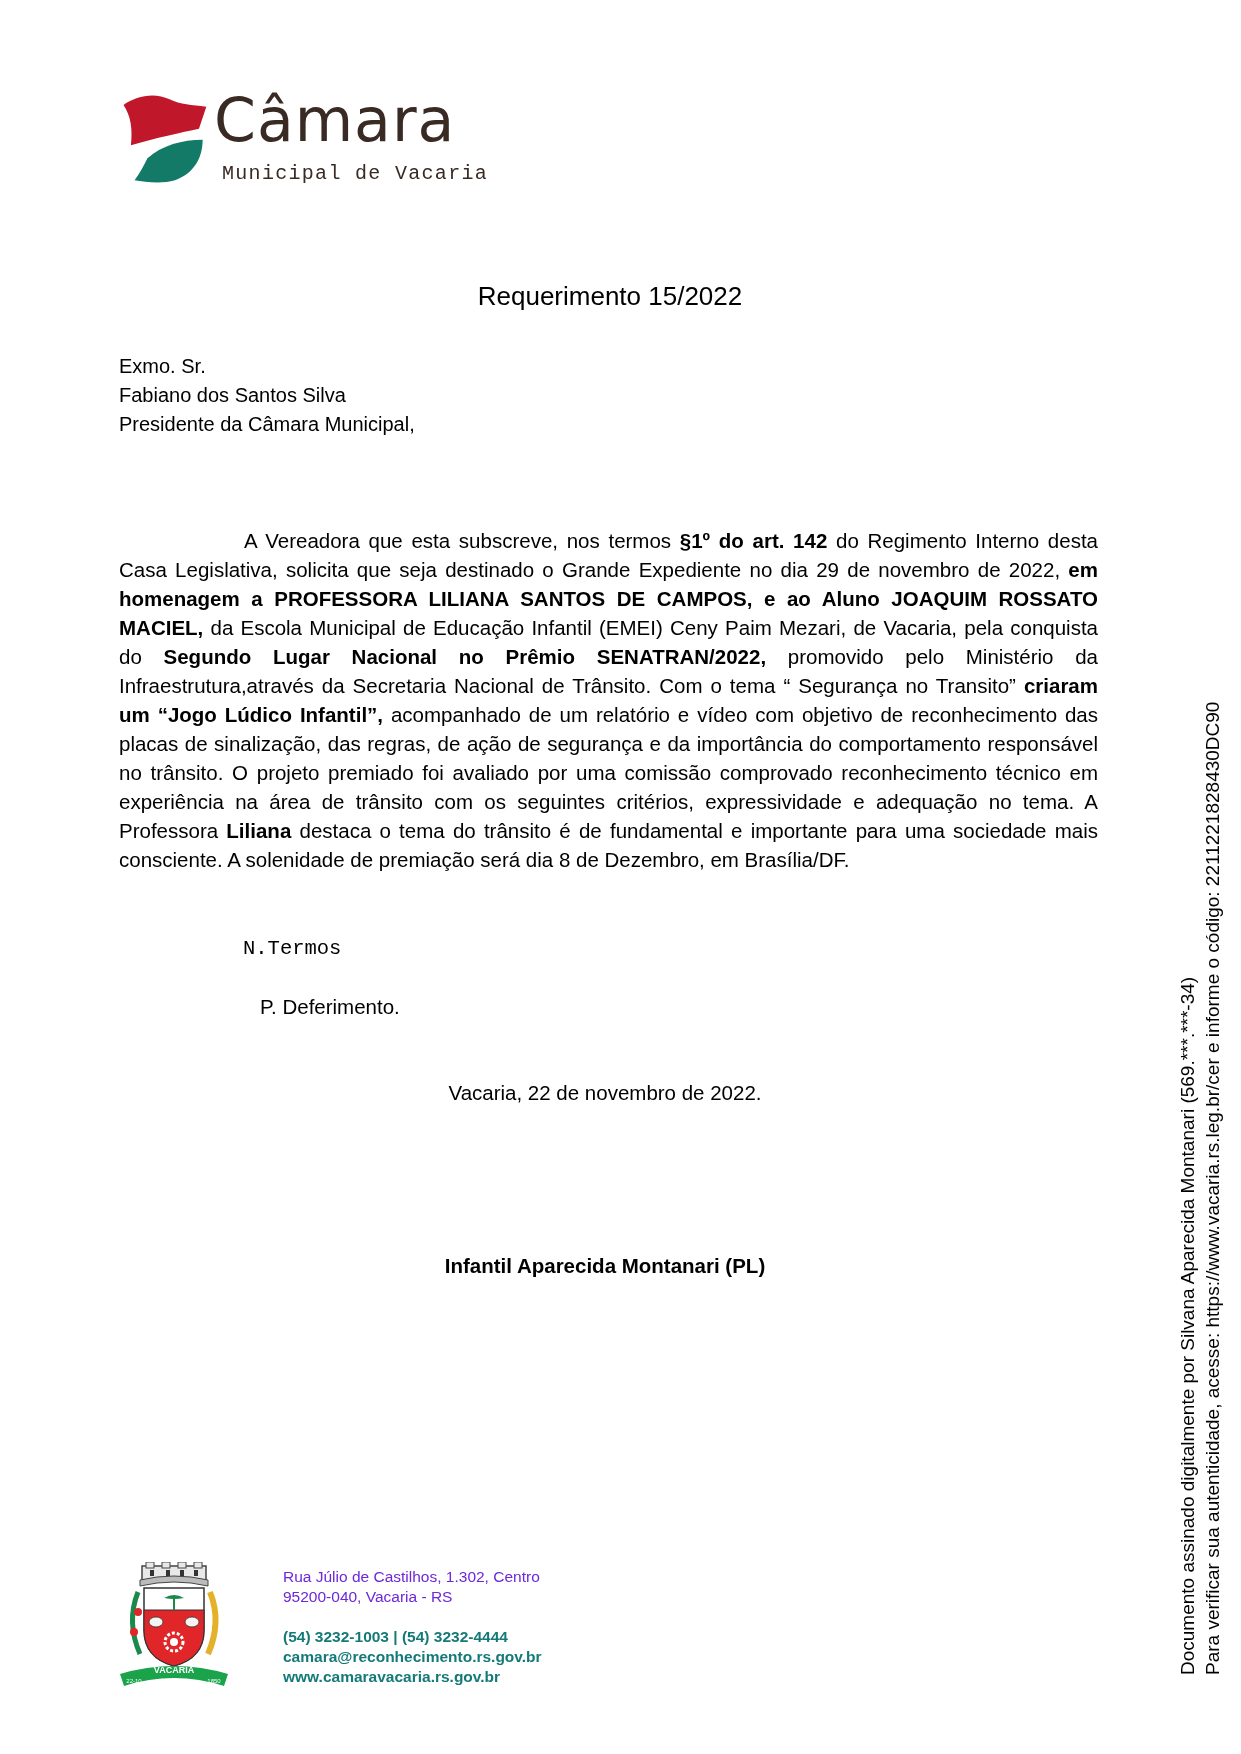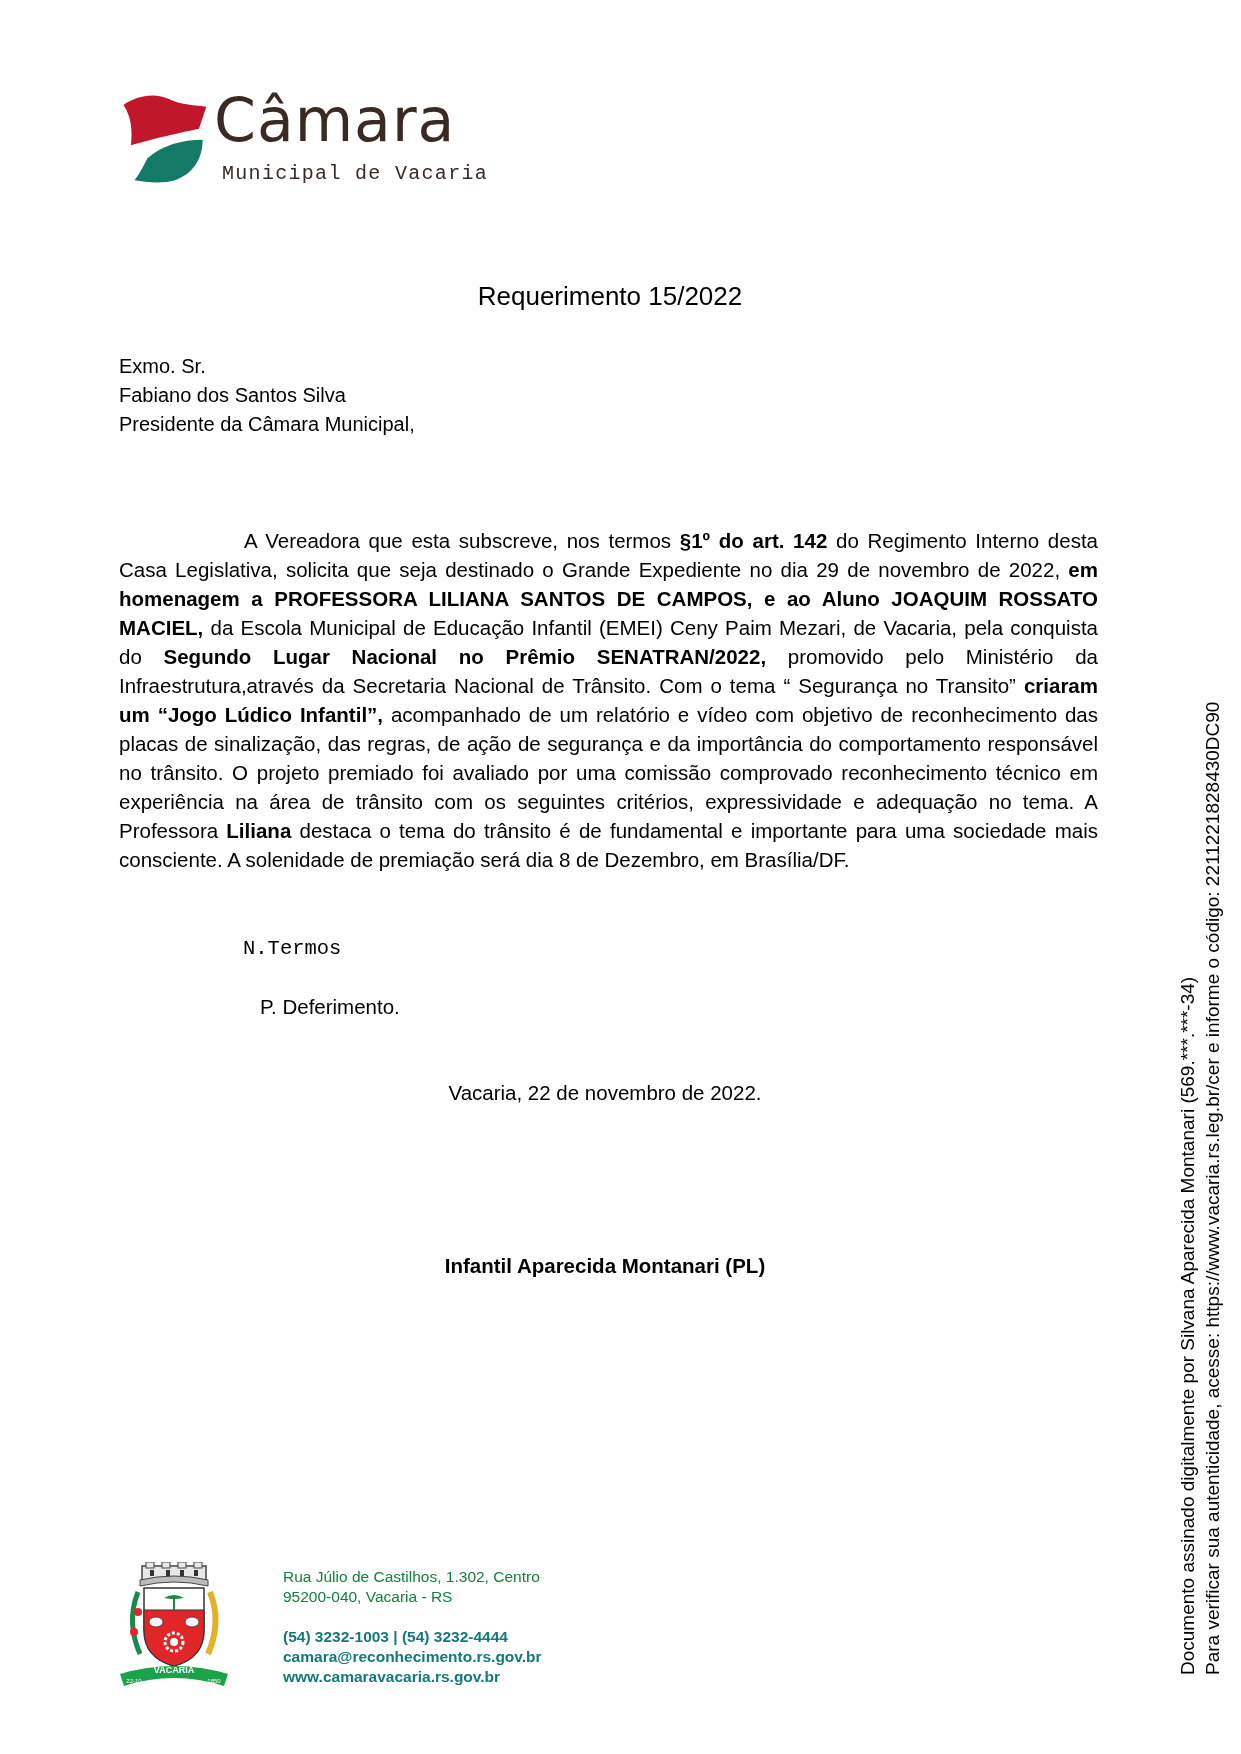--- a/index.html
+++ b/index.html
@@ -31,21 +31,21 @@
   #closing2 { left: 248px; top: 995px; font-size: 20.5px; margin-left: 12px; }
   #date-line { left: 0; width: 1210px; top: 1081px; text-align: center; font-size: 20.5px; }
   #signer { left: 0; width: 1210px; top: 1254px; text-align: center; font-size: 20.5px; font-weight: bold; }
 
   
   #stamp { left: 1175px; top: 1675px; transform-origin: 0 0; transform: rotate(-90deg);
            width: 1080px; font-size: 19px; line-height: 25px; white-space: nowrap; }
 
   
   #coat { left: 118px; top: 1562px; width: 112px; height: 130px; }
-  #footer-address { left: 283px; top: 1567px; font-size: 15.5px; line-height: 20px; color: #15803d; }
+  #footer-address { left: 283px; top: 1567px; font-size: 15.5px; line-height: 20px; color: #6d28d9; }
   #footer-contact { left: 283px; top: 1627px; font-size: 15.5px; line-height: 20px; color: #137a78; font-weight: bold; }
 </style>
 </head>
 <body>
 
 <div id="logo" class="abs">
   <svg id="logo-mark" viewBox="0 0 100 100">
     <path d="M6 14 C 20 4, 40 0, 56 8 C 68 14, 80 14, 96 16 L 88 40 C 70 44, 40 50, 14 58 C 16 40, 14 26, 6 14 Z" fill="#c0182a"></path>
     <path d="M32 72 C 48 58, 70 52, 92 52 C 92 70, 84 88, 62 96 C 48 100, 30 98, 18 96 C 24 88, 28 80, 32 72 Z" fill="#137a68"></path>
   </svg>

